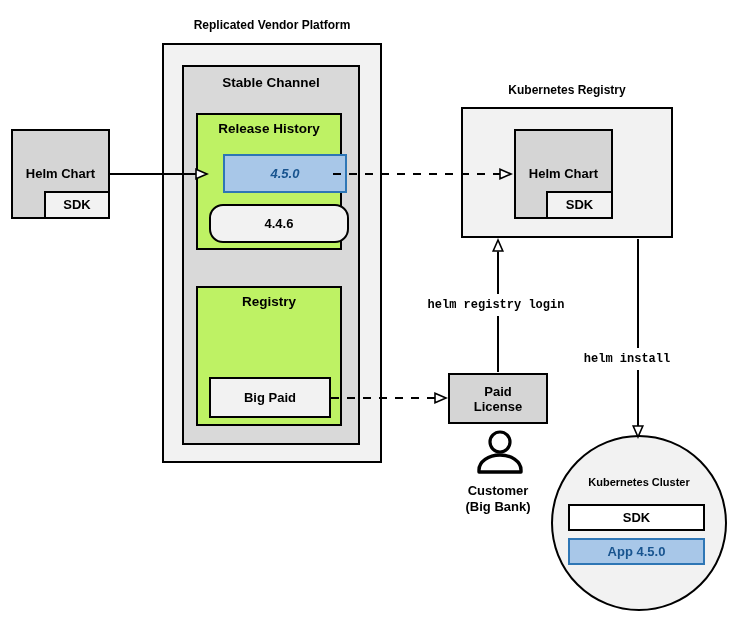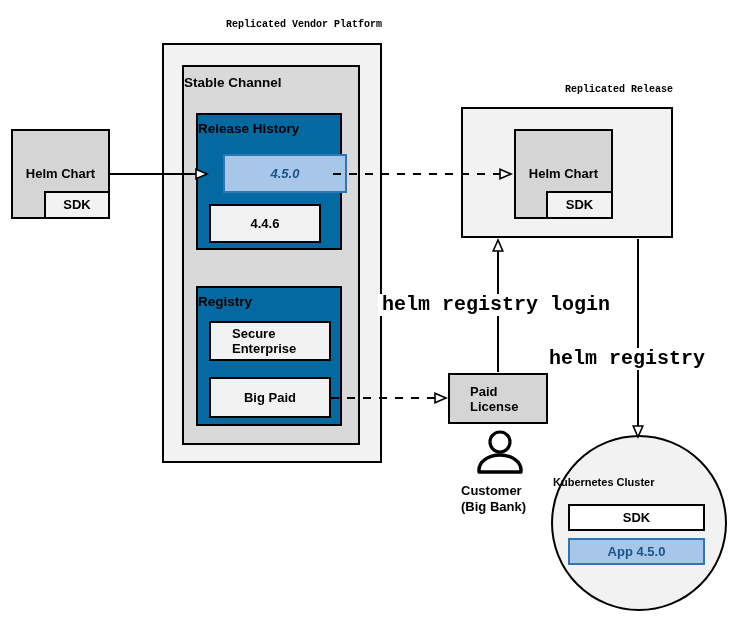--- a/index.html
+++ b/index.html
@@ -3,33 +3,33 @@
 <meta charset="utf-8">
 <style>
   html,body{margin:0;padding:0;background:#fff;}
   #canvas{
     position:relative;width:747px;height:634px;background:#ffffff;
     font-family:"Liberation Sans",sans-serif;font-weight:bold;color:#000;
     overflow:hidden;
   }
   .abs{position:absolute;box-sizing:border-box;}
   .box{position:absolute;box-sizing:border-box;border:2px solid #000;}
-  .lbl{text-align:left;font-size:13px;line-height:16px;}
-  .title{position:absolute;text-align:right;font-size:10px;line-height:16px;font-family:Liberation Mono, monospace;}
+  .lbl{text-align:center;font-size:13px;line-height:16px;}
+  .title{position:absolute;text-align:center;font-size:12px;line-height:16px;}
   .flexc{display:flex;align-items:center;justify-content:center;}
   .bg-light{background:#f2f2f2;}
   .bg-med{background:#d9d9d9;}
-  .bg-dark{background:#0369a1;}
+  .bg-dark{background:#bef264;}
   .bg-helm{background:#d5d5d5;}
   .blue-box{background:#a8c7e8;border:2px solid #2e76b5;color:#18548f;}
   .white-box{background:#ffffff;}
   .cmd{
     position:absolute;transform:translateX(-50%);
     font-family:"Liberation Mono","DejaVu Sans Mono",monospace;
-    font-weight:bold;font-size:20px;line-height:16px;
+    font-weight:bold;font-size:12px;line-height:16px;
     background:#ffffff;padding:3px 4px;white-space:nowrap;z-index:30;
   }
   .circle{
     position:absolute;box-sizing:border-box;border:2px solid #000;
     border-radius:50%;background:#f2f2f2;
   }
   #connectors{position:absolute;left:0;top:0;z-index:20;pointer-events:none;}
   .node{z-index:10;}
 </style>
 </head>
@@ -40,43 +40,40 @@
   <div class="title" style="left:162px;top:17px;width:220px;">Replicated Vendor Platform</div>
 
   <div class="box bg-light node" style="left:162px;top:43px;width:220px;height:420px;">
 
     <div class="box bg-med" style="left:18px;top:20px;width:178px;height:380px;">
       <div class="abs lbl" style="left:0;top:8px;width:174px;font-size:13.5px;">Stable Channel</div>
 
       <div class="box bg-dark" style="left:12px;top:46px;width:146px;height:137px;">
         <div class="abs lbl" style="left:0;top:6px;width:142px;font-size:13.5px;">Release History</div>
         <div class="box blue-box flexc lbl" style="left:25px;top:39px;width:124px;height:39px;font-style:italic;">4.5.0</div>
-        <div class="box bg-light flexc lbl" style="left:11px;top:89px;width:112px;height:39px;">4.4.6</div>
+        <div class="box bg-light flexc lbl" style="left:11px;top:89px;width:140px;height:39px;border-radius:14px;">4.4.6</div>
       </div>
 
       <div class="box bg-dark" style="left:12px;top:219px;width:146px;height:140px;">
         <div class="abs lbl" style="left:0;top:6px;width:142px;font-size:13.5px;">Registry</div>
-        <div class="box bg-light flexc" style="left:11px;top:33px;width:122px;height:40px;">
-          <span class="lbl" style="width:76px;line-height:15px;">Secure Enterprise</span>
-        </div>
         <div class="box bg-light flexc" style="left:11px;top:89px;width:122px;height:41px;">
           <span class="lbl">Big Paid</span>
         </div>
       </div>
     </div>
   </div>
 
   <div class="box bg-helm flexc node" style="left:11px;top:129px;width:99px;height:90px;">
     <span class="lbl">Helm Chart</span>
     <div class="box bg-light flexc" style="left:31px;top:60px;width:66px;height:28px;">
       <span class="lbl">SDK</span>
     </div>
   </div>
 
-  <div class="title" style="left:461px;top:82px;width:212px;">Replicated Release</div>
+  <div class="title" style="left:461px;top:82px;width:212px;">Kubernetes Registry</div>
 
   <div class="box bg-light node" style="left:461px;top:107px;width:212px;height:131px;">
     <div class="box bg-helm flexc" style="left:51px;top:20px;width:99px;height:90px;">
       <span class="lbl">Helm Chart</span>
       <div class="box bg-light flexc" style="left:30px;top:60px;width:67px;height:28px;">
         <span class="lbl">SDK</span>
       </div>
     </div>
   </div>
 
@@ -108,15 +105,15 @@
     <path d="M446,398 L435,393.2 L435,402.8 Z" fill="#fff" stroke="#000" stroke-width="1.6"></path>
 
     <path d="M498,372 L498,251.5" stroke="#000" stroke-width="2" fill="none"></path>
     <path d="M498,240 L493.2,251 L502.8,251 Z" fill="#fff" stroke="#000" stroke-width="1.6"></path>
 
     <path d="M638,239 L638,426.5" stroke="#000" stroke-width="2" fill="none"></path>
     <path d="M638,437 L633.2,426 L642.8,426 Z" fill="#fff" stroke="#000" stroke-width="1.6"></path>
   </svg>
 
   <div class="cmd" style="left:496px;top:294px;">helm registry login</div>
-  <div class="cmd" style="left:627px;top:348px;">helm registry</div>
+  <div class="cmd" style="left:627px;top:348px;">helm install</div>
 
 </div>
 
 </body></html>

